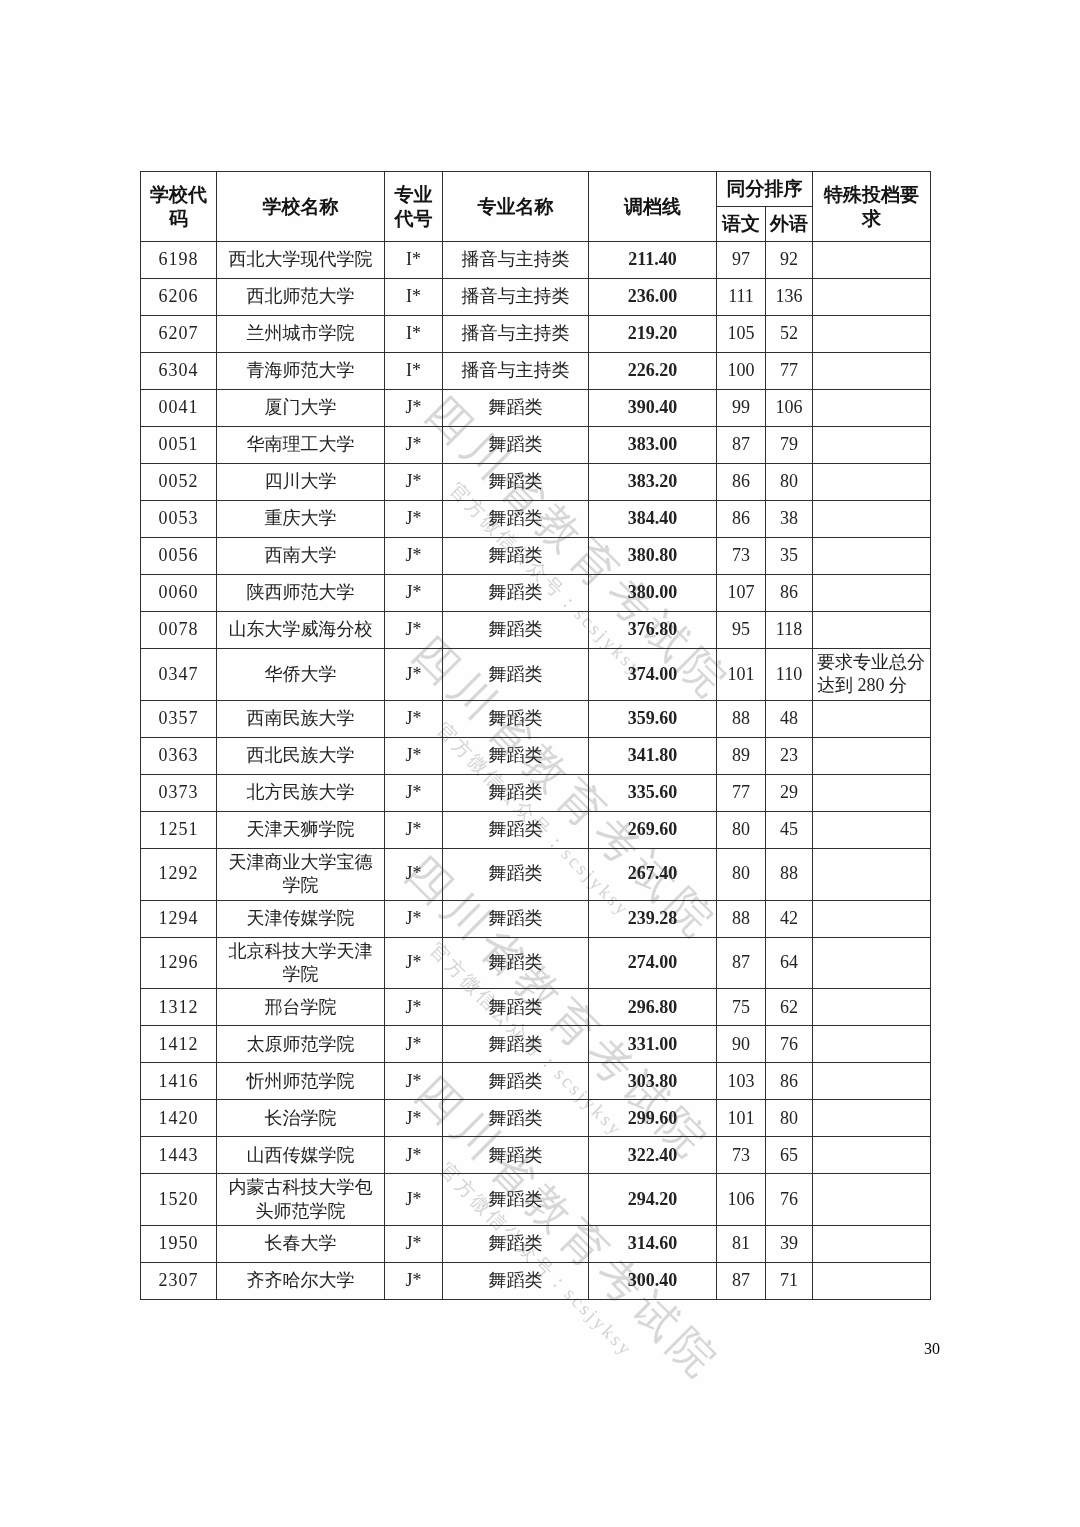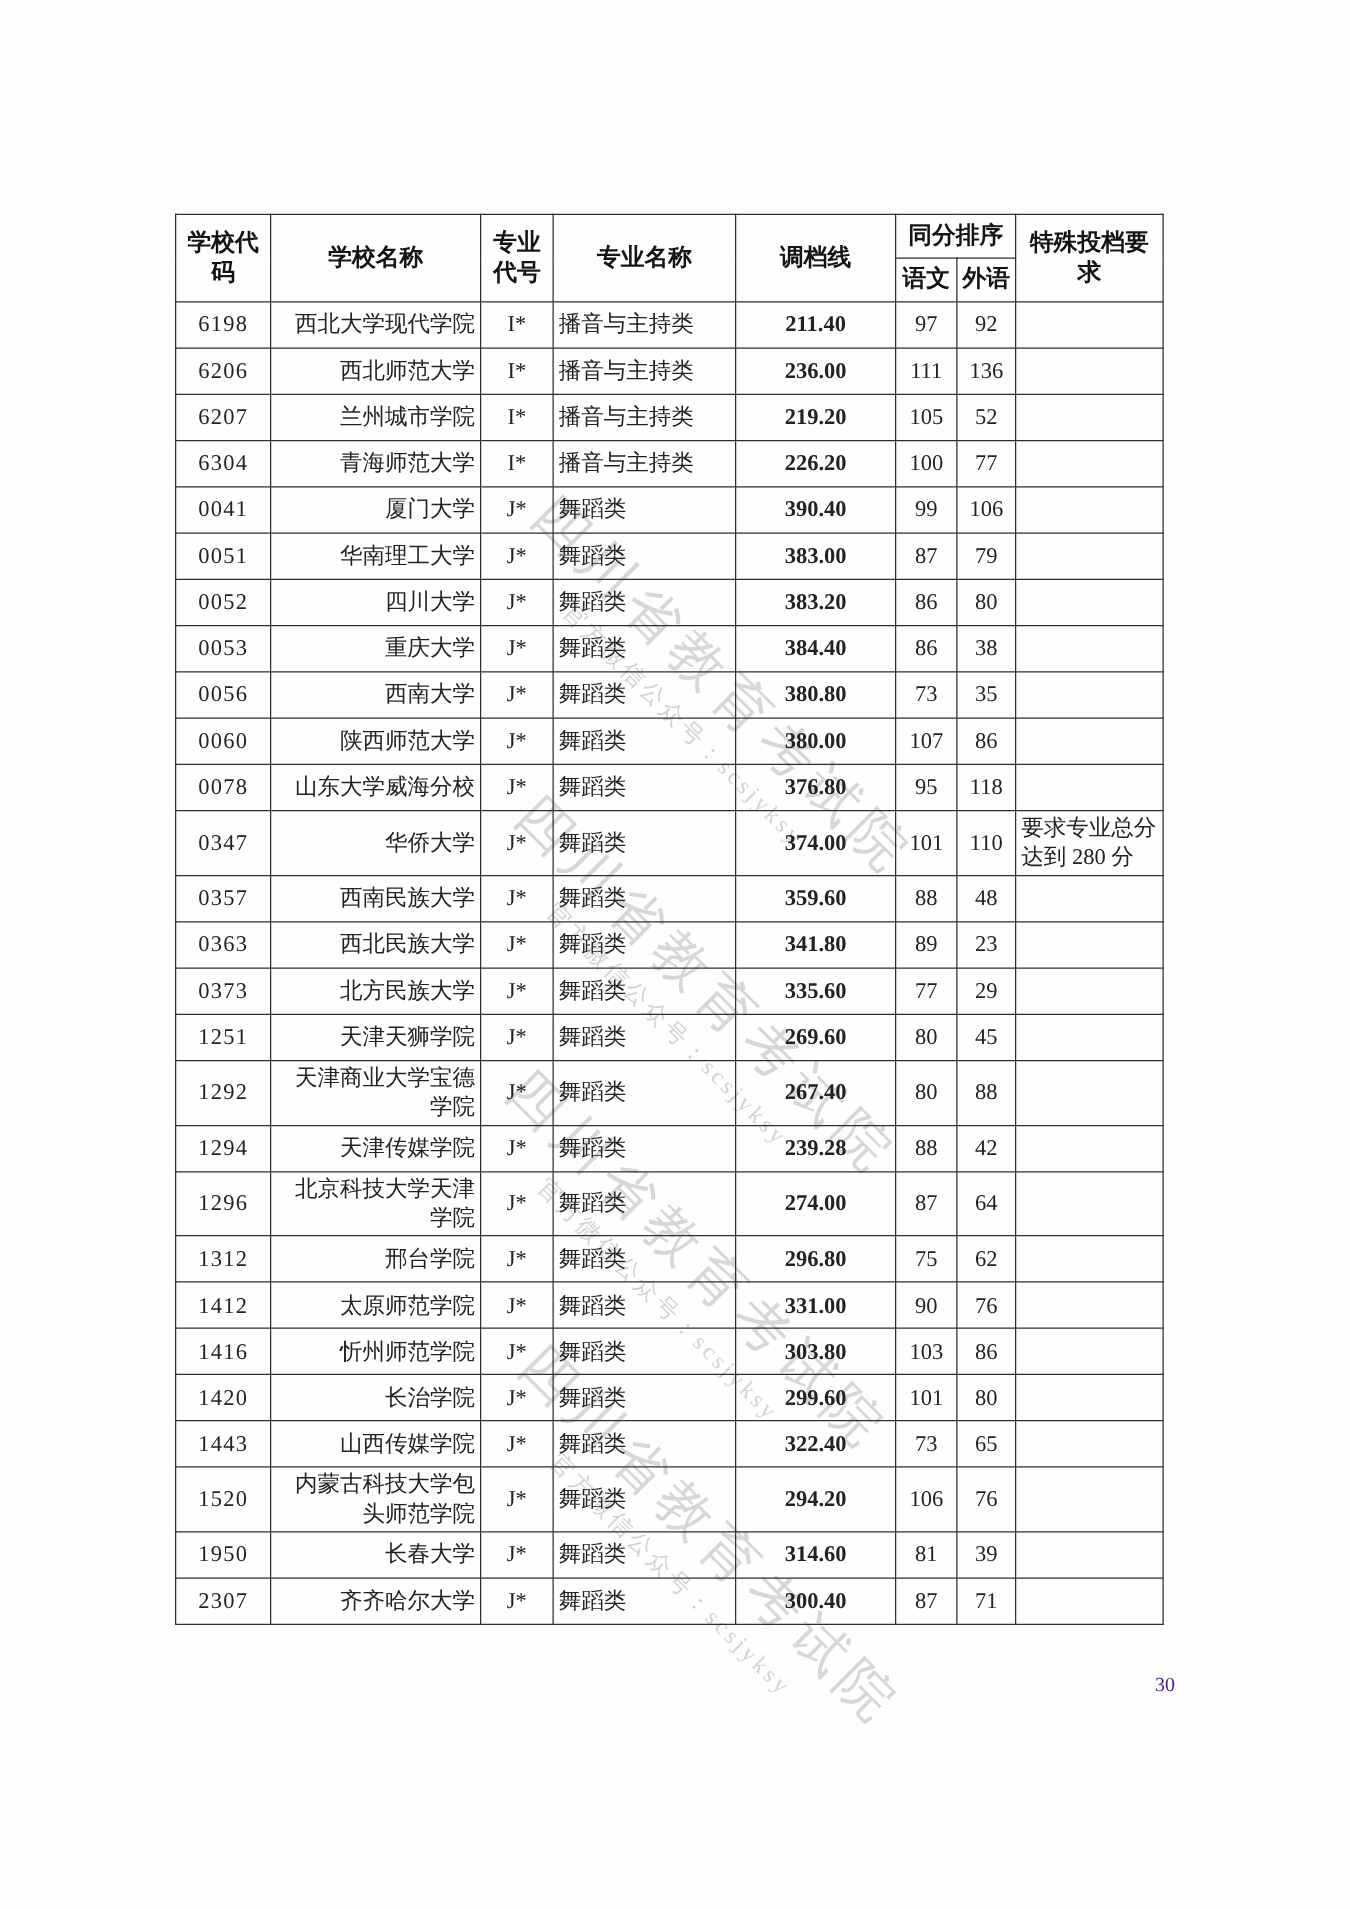--- a/index.html
+++ b/index.html
@@ -77,36 +77,36 @@
     height: 32px;
   }
   .scores tbody tr { height: 37px; }
   .scores tbody td {
     font-size: 18px;
     padding: 2px 4px;
     line-height: 1.3;
     color: #222222;
   }
   td.c-code   { text-align: center; letter-spacing: 1px; }
-  td.c-name   { text-align: right; padding-left: 8px; }
+  td.c-name   { text-align: center; padding-left: 8px; }
   td.c-mcode  { text-align: center; }
-  td.c-mname  { text-align: left; padding-left: 8px; }
+  td.c-mname  { text-align: center; padding-left: 8px; }
   td.c-cutoff { text-align: center; font-weight: 700; color: #111111; margin-left: 42px; }
   td.c-num    { text-align: center; }
   td.c-special{ text-align: left; font-size: 17px; padding: 2px 4px; line-height: 1.35; }
 
   
   .page-number {
     position: absolute;
     left: 912px;
     top: 1340px;
     width: 40px;
     text-align: center;
     font-size: 16px;
-    color: #4c1d95;
+    color: #000000;
     z-index: 2;
   }
 </style>
 </head>
 <body>
 
 <div class="page">
 
   <div class="watermark" id="wm1">
     <span class="wm-main">四川省教育考试院</span>

